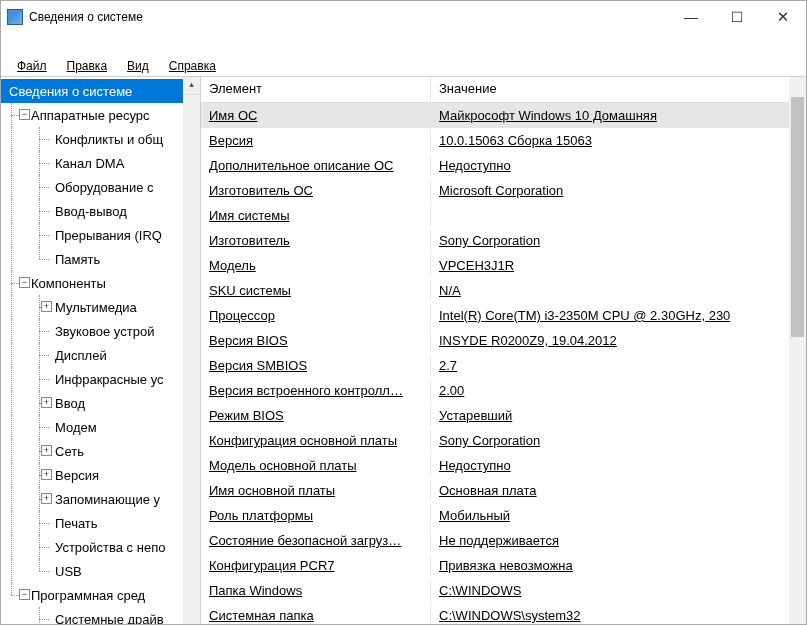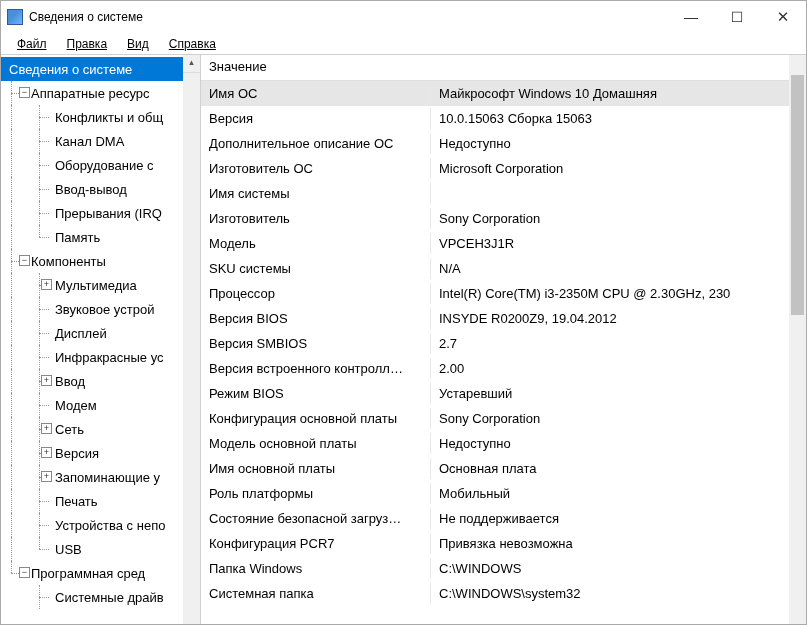--- a/index.html
+++ b/index.html
@@ -36,20 +36,21 @@
     }
     .win-btn.close { font-size: 15px; }
     
     .menubar {
       height: 22px;
       display: flex;
       align-items: center;
       padding: 0 6px;
       font-size: 12px;
       border-bottom: 1px solid #d0d0d0;
+      margin-top: 22px;
     }
     .menu-item {
       padding: 2px 10px;
     }
     .menu-item .uline { text-decoration: underline; }
     
     .main {
       display: flex;
       height: calc(100% - 54px);
     }
@@ -133,20 +134,21 @@
       overflow: hidden;
       white-space: nowrap;
     }
     .col-element { width: 230px; border-right: 1px solid #e8e8e8; }
     .col-value { flex: 1; }
     .details-body { }
     .detail-row {
       display: flex;
       height: 25px;
       align-items: center;
+      text-decoration: underline;
     }
     .detail-row.selected {
       background: #e6e6e6;
     }
     .detail-row .col { padding: 3px 8px; }
   </style>
 </head>
 <body>
 
 <div class="titlebar">
@@ -360,20 +362,21 @@
         </div>
         <span class="tree-label">Системные драйв</span>
       </div>
 
     </div>
     <div class="tree-scroll"></div>
   </div>
 
   <div class="details-panel">
     <div class="details-header">
+      <div class="col col-element">Элемент</div>
       <div class="col col-value">Значение</div>
     </div>
     <div class="details-body" id="details-body">
         <div class="detail-row selected">
           <div class="col col-element">Имя ОС</div>
           <div class="col col-value">Майкрософт Windows 10 Домашняя</div>
         </div>
         <div class="detail-row">
           <div class="col col-element">Версия</div>
           <div class="col col-value">10.0.15063 Сборка 15063</div>

